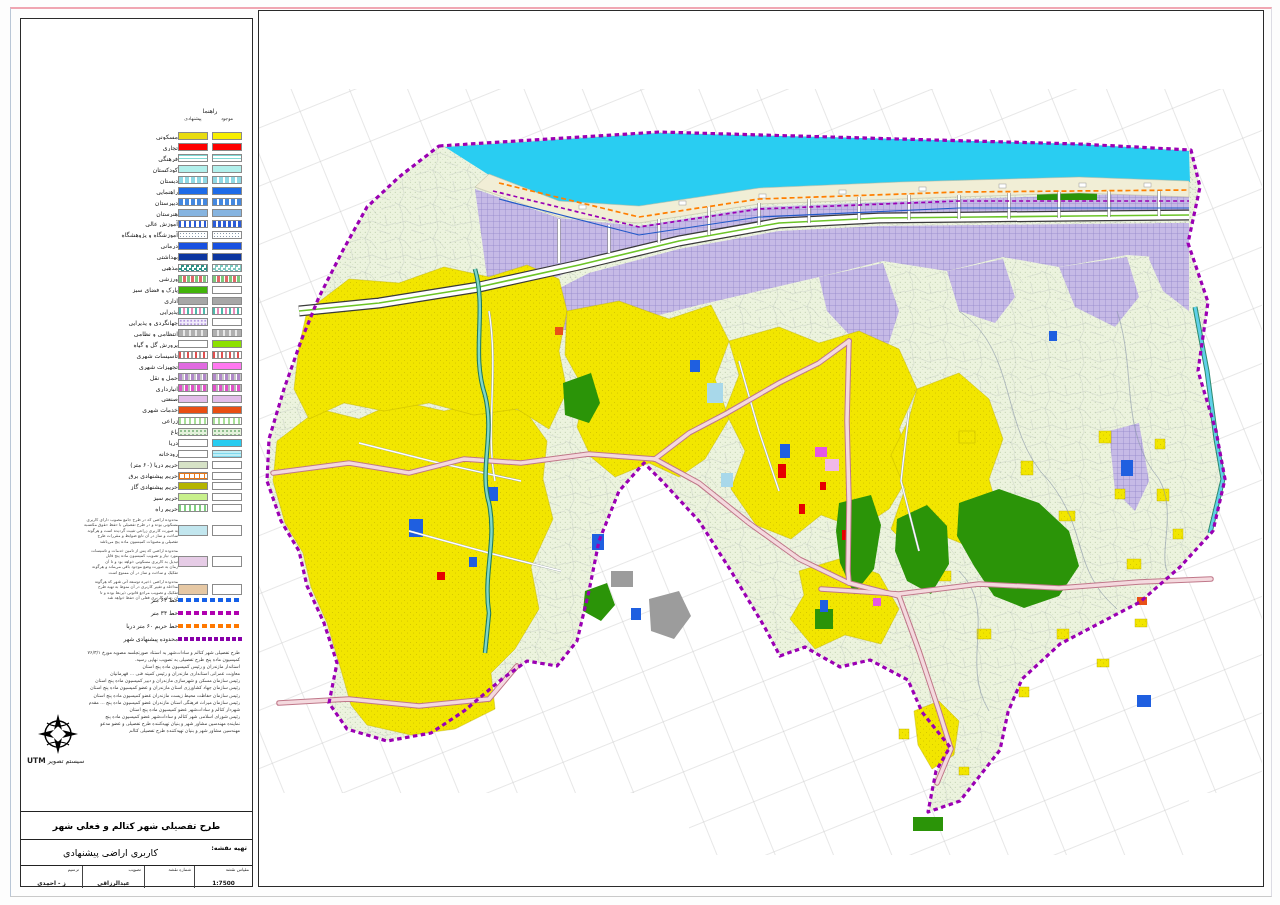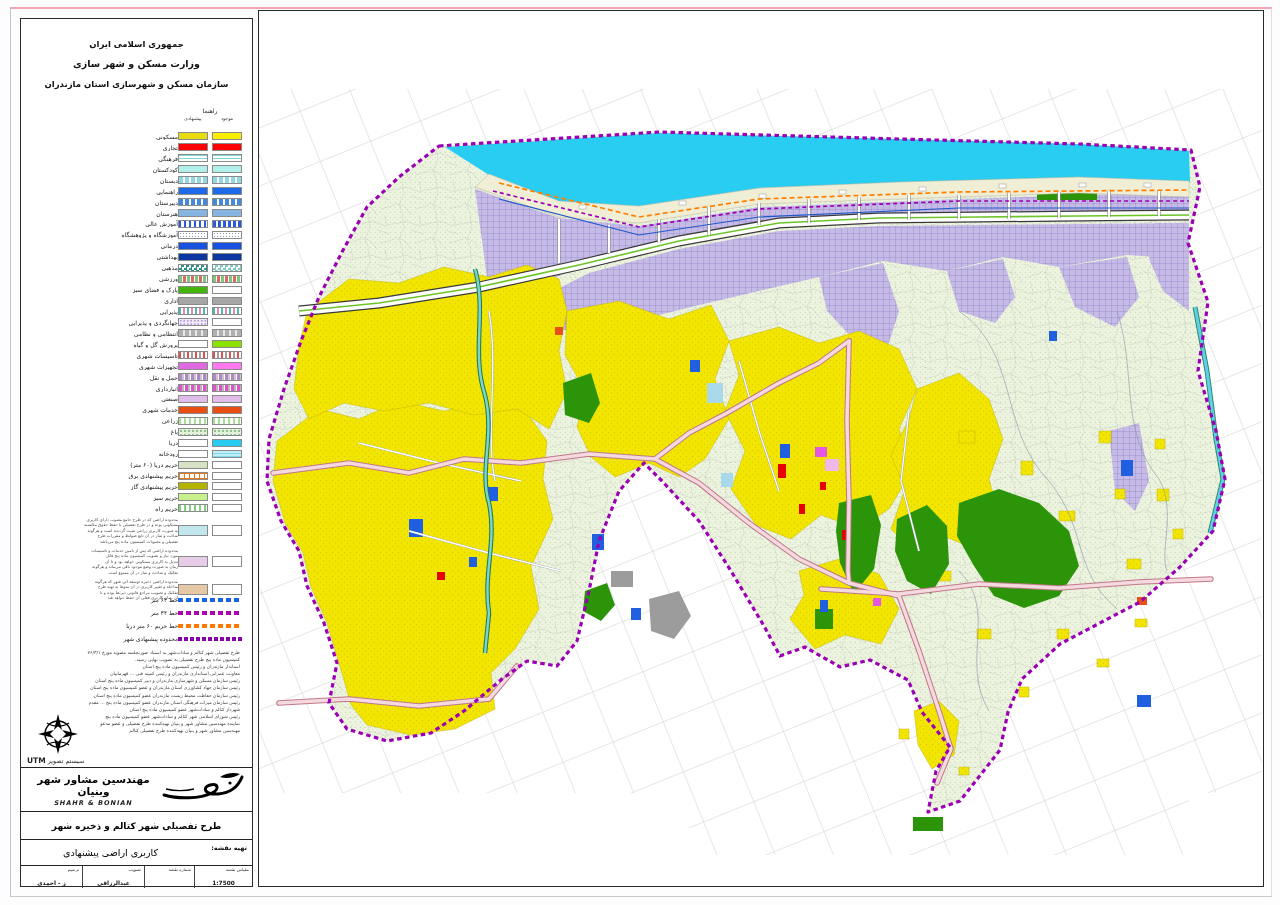--- a/index.html
+++ b/index.html
@@ -49,25 +49,20 @@
   .cell .cval { position:absolute; bottom:2px; left:0; right:0; text-align:center; font-size:5.8px; font-weight:bold; color:#111; direction:rtl; }
   
   .map-panel { position:absolute; left:258px; top:10px; width:1006px; height:877px; background:#fff; border:1.5px solid #2a2a2a; }
 </style>
 </head>
 <body>
 
 <div class="sheet-frame"></div>
 
 <div class="panel">
-  <div class="org-header">
-    <div class="l1">جمهوری اسلامی ایران</div>
-    <div class="l2">وزارت مسکن و شهر سازی</div>
-    <div class="l3">سازمان مسکن و شهرسازی استان مازندران</div>
-  </div>
 
   <div class="legend-head">
     <div class="ttl">راهنما</div>
     <div class="legend-cols">
       <span>پیشنهادی</span>
       <span>موجود</span>
     </div>
   </div>
 
   <div class="legend-items">
@@ -323,36 +318,22 @@
       <path d="M41,21 L25,25 L29,21 L25,17 Z" fill="#000"></path>
       <path d="M10,10 C15,14 27,14 32,10" fill="none" stroke="#000" stroke-width="1.1"></path>
       <path d="M10,32 C15,28 27,28 32,32" fill="none" stroke="#000" stroke-width="1.1"></path>
     </svg>
   </div>
   <div class="utm-line">
     <span>سیستم تصویر</span>
     <b>UTM</b>
   </div>
 
-  <div class="firm">
-    <div class="firm-names">
-      <div class="fa">مهندسین مشاور شهر وبنیان</div>
-      <div class="en">SHAHR &amp; BONIAN</div>
-    </div>
-    <div>
-      <svg width="86" height="38" viewBox="0 0 86 38">
-        <path d="M4,26 C18,30 40,30 52,24 C60,20 58,14 50,16 C42,18 44,26 58,25 C70,24 78,18 82,8" fill="none" stroke="#000" stroke-width="3" stroke-linecap="round"></path>
-        <path d="M60,8 C66,4 74,3 80,5 C74,9 66,10 60,8 Z" fill="#000"></path>
-        <path d="M6,20 C14,22 26,22 34,20" fill="none" stroke="#000" stroke-width="1.6"></path>
-        <circle cx="70" cy="14" r="1.6" fill="#000"></circle>
-      </svg>
-    </div>
-  </div>
-
-  <div class="proj-title">طرح تفصیلی شهر کتالم و ذخیره شهر</div>
+
+  <div class="proj-title">طرح تفصیلی شهر کتالم و فعلی شهر</div>
 
   <div class="map-title-row">
     <div class="lab">تهیه نقشه:</div>
     <div class="val">کاربری اراضی پیشنهادی</div>
   </div>
 
   <div class="cells">
       <div class="cell" style="width: 58px;">
         <div class="clab">مقیاس نقشه</div>
         <div class="cval">1:7500</div>

